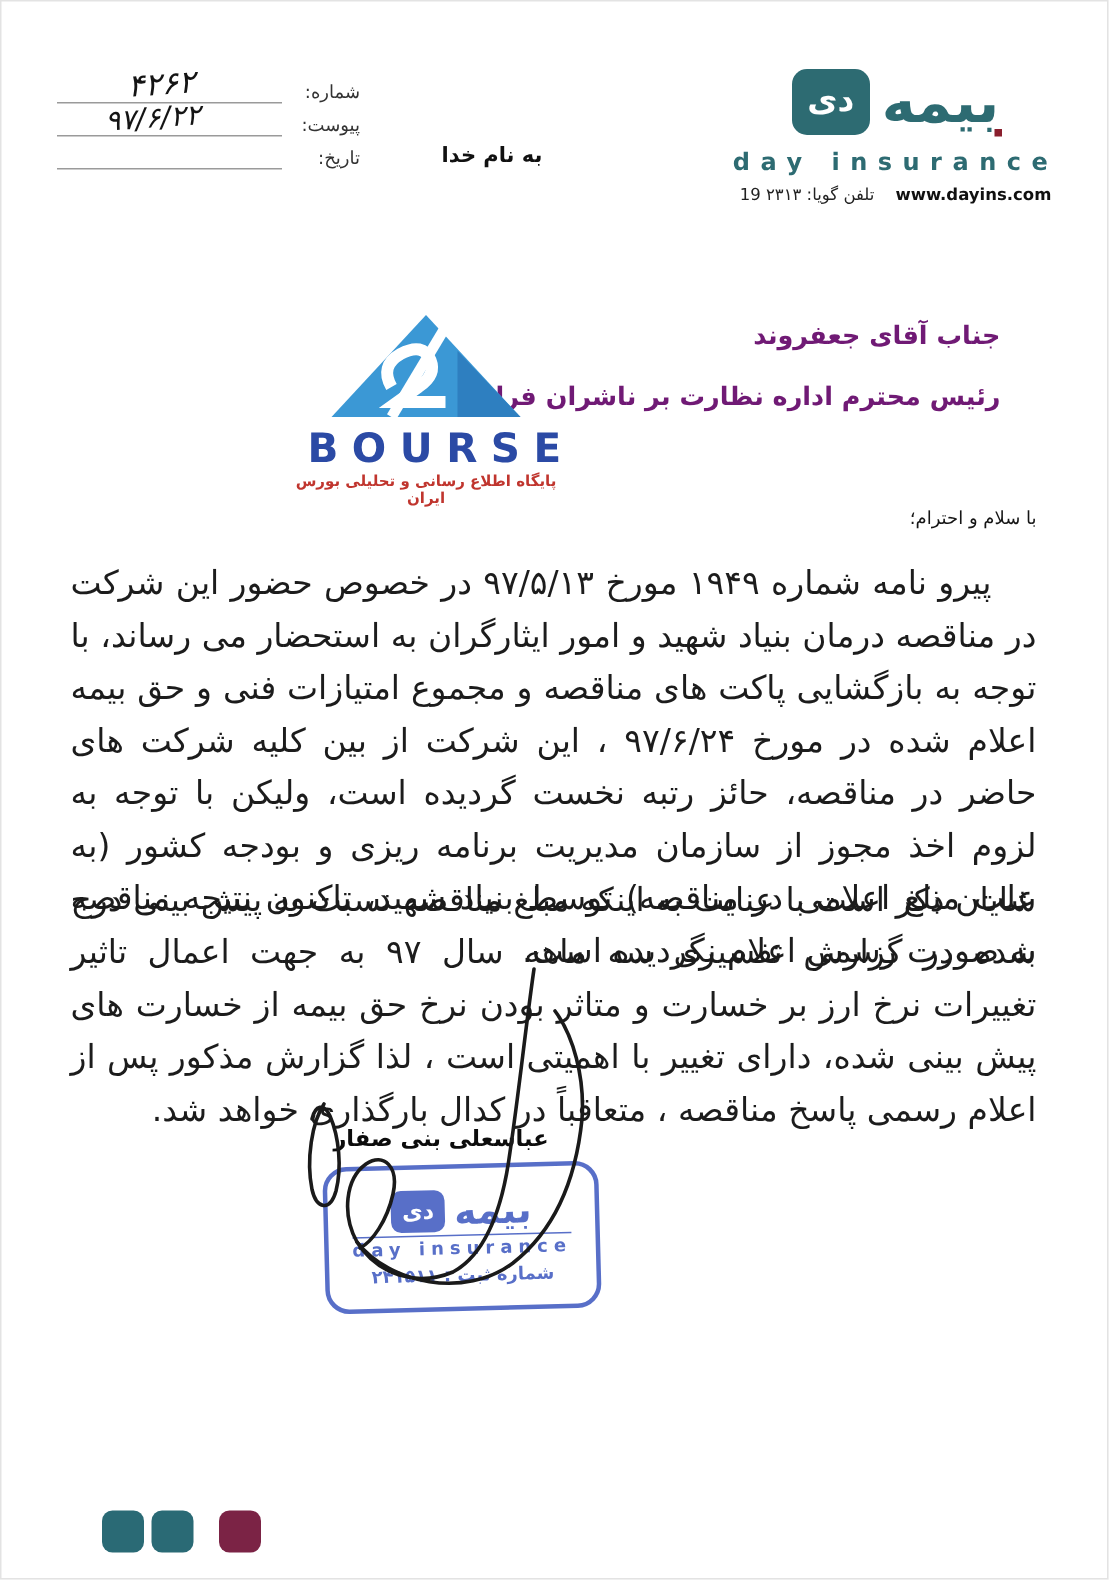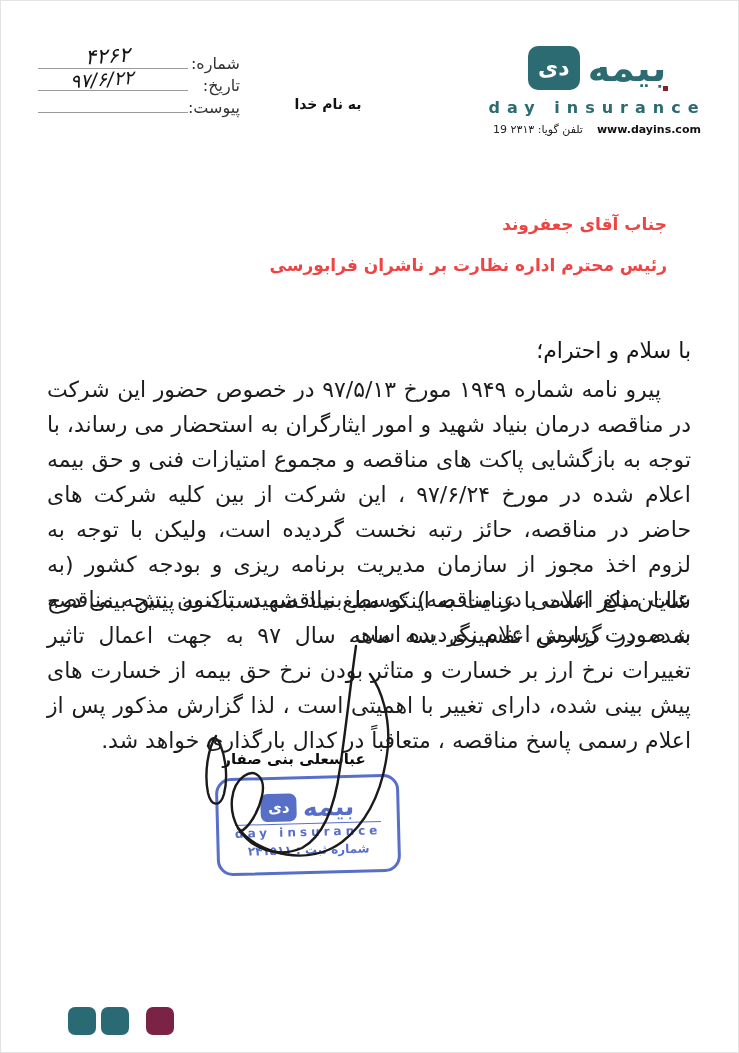--- a/index.html
+++ b/index.html
@@ -5,21 +5,21 @@
   html,body{margin:0;padding:0;background:#e9e9e9;}
   .page{
     position:relative;width:739px;height:1053px;margin:0 auto;
     background:#ffffff;overflow:hidden;
     box-shadow:inset 0 0 0 1px #e3e3e3;
     font-family:"DejaVu Sans", sans-serif;color:#1f1f1f;
   }
   
   .ref-block{position:absolute;top:52px;left:30px;width:210px;direction:rtl;font-size:12px;color:#2a2a2a;}
   .ref-row{position:relative;height:22px;}
-  .ref-label{position:absolute;right:0;top:2px;width:46px;font-size:16px;color:#333;text-align:right;}
+  .ref-label{position:absolute;right:0;top:2px;width:46px;font-size:12px;color:#333;text-align:right;}
   .ref-line{position:absolute;left:8px;right:52px;top:16px;border-bottom:1px solid #9a9a9a;}
   .handwriting{
     position:absolute;direction:ltr;font-style:italic;letter-spacing:5px;
     color:#141414;transform:rotate(-4deg);font-size:21px;white-space:nowrap;
   }
   .hw-number{top:-8px;left:55px;}
   .hw-date{top:16px;left:40px;font-size:19px;letter-spacing:2px;}
   
   .besmellah{position:absolute;top:96px;left:258px;width:140px;text-align:center;
     direction:rtl;font-weight:bold;font-size:14px;color:#111;}
@@ -28,29 +28,29 @@
   .brand-row{display:flex;align-items:center;justify-content:center;gap:8px;direction:ltr;}
   .brand-mark{width:52px;height:44px;border-radius:10px;display:flex;align-items:center;justify-content:center;}
   .brand-mark span{color:#fff;font-weight:bold;font-size:22px;line-height:1;}
   .brand-fa{font-weight:bold;font-size:38px;letter-spacing:-1px;line-height:1;position:relative;}
   .brand-dot{position:absolute;width:5px;height:5px;right:-2px;bottom:-4px;}
   .brand-en{margin-top:8px;font-size:16px;letter-spacing:7px;font-weight:bold;text-transform:lowercase;}
   .lh-address{margin-top:22px;font-size:11px;direction:rtl;color:#222;}
   .lh-phone-row{margin-top:6px;font-size:11px;direction:rtl;color:#222;display:flex;justify-content:center;gap:14px;}
   .lh-web{direction:ltr;font-weight:bold;color:#111;}
   
-  .recipient{position:absolute;top:214px;right:72px;direction:rtl;text-align:right;color:#ef4444;}
+  .recipient{position:absolute;top:214px;right:72px;direction:rtl;text-align:right;color:#701a75;}
   .recipient .r1{font-weight:bold;font-size:17px;}
   .recipient .r2{font-weight:bold;font-size:17px;margin-top:21px;}
   
   .bourse{position:absolute;top:208px;left:196px;width:176px;text-align:center;}
   .bourse-name{font-size:27px;font-weight:bold;letter-spacing:9px;line-height:1;margin-top:2px;padding-left:9px;}
   .bourse-tagline{font-size:10px;direction:rtl;font-weight:bold;margin-top:3px;}
   
-  .salutation{position:absolute;top:338px;right:48px;direction:rtl;font-size:22px;color:#151515;margin-left:36px;}
+  .salutation{position:absolute;top:338px;right:48px;direction:rtl;font-size:12px;color:#151515;margin-left:36px;}
   .para{position:absolute;right:48px;width:644px;direction:rtl;text-align:justify;
     font-size:22px;line-height:35px;color:#1c1c1c;}
   .para1{top:372px;text-indent:30px;}
   .para2{top:583px;}
   
   .sig-name{position:absolute;top:750px;left:214px;width:160px;direction:rtl;text-align:center;
     font-weight:bold;font-size:15px;color:#0c0c0c;}
   .stamp{position:absolute;top:776px;left:216px;width:178px;height:92px;border:3px solid;
     border-radius:16px;transform:rotate(-1.5deg);display:flex;flex-direction:column;
     align-items:center;justify-content:center;gap:2px;opacity:.92;}
@@ -69,25 +69,25 @@
 <body>
 
 <div class="page">
 
   <div class="ref-block">
     <div class="ref-row">
       <span class="ref-label">شماره:</span>
       <span class="ref-line"></span>
     </div>
     <div class="ref-row">
-      <span class="ref-label">تاریخ:</span>
+      <span class="ref-label">پیوست:</span>
       <span class="ref-line"></span>
     </div>
     <div class="ref-row">
-      <span class="ref-label">پیوست:</span>
+      <span class="ref-label">تاریخ:</span>
       <span class="ref-line"></span>
     </div>
     <span class="handwriting hw-number">۴۲۶۲</span>
     <span class="handwriting hw-date">۹۷/۶/۲۲</span>
   </div>
 
   <div class="besmellah">به نام خدا</div>
 
   <div class="letterhead">
     <div class="brand-row">
@@ -104,20 +104,30 @@
       <span class="lh-web">www.dayins.com</span>
       <span>تلفن گویا: ۲۳۱۳ 19</span>
     </div>
   </div>
 
   <div class="recipient">
     <div class="r1">جناب آقای جعفروند</div>
     <div class="r2">رئیس محترم اداره نظارت بر ناشران فرابورسی</div>
   </div>
 
+  <div class="bourse">
+    <svg width="150" height="72" viewBox="0 0 150 72">
+      <polygon points="75,2 12,70 138,70" fill="#3b98d5"></polygon>
+      <polygon points="96,26 138,70 96,70" fill="#2e7fc0"></polygon>
+      <path d="M52 50 q-8 -14 6 -22 q15 -8 20 4 q4 10 -8 18 l-14 10 l32 0" fill="none" stroke="#ffffff" stroke-width="8"></path>
+      <line x1="88" y1="10" x2="52" y2="70" stroke="#ffffff" stroke-width="7"></line>
+    </svg>
+    <div class="bourse-name" style="color: rgb(43, 74, 165);">BOURSE</div>
+    <div class="bourse-tagline" style="color: rgb(192, 53, 46);">پایگاه اطلاع رسانی و تحلیلی بورس ایران</div>
+  </div>
 
   <div class="salutation">با سلام و احترام؛</div>
 
   <div class="para para1">پیرو نامه شماره ۱۹۴۹ مورخ ۹۷/۵/۱۳ در خصوص حضور این شرکت در مناقصه درمان بنیاد شهید و امور ایثارگران به استحضار می رساند، با توجه به بازگشایی پاکت های مناقصه و مجموع امتیازات فنی و حق بیمه اعلام شده در مورخ ۹۷/۶/۲۴ ، این شرکت از بین کلیه شرکت های حاضر در مناقصه، حائز رتبه نخست گردیده است، ولیکن با توجه به لزوم اخذ مجوز از سازمان مدیریت برنامه ریزی و بودجه کشور (به علت مبلغ اعلامی در مناقصه) توسط بنیاد شهید، تاکنون نتیجه مناقصه به صورت رسمی اعلام نگردیده است.</div>
   <div class="para para2">شایان ذکر است با عنایت به اینکه مبلغ مناقصه نسبت به پیش بینی درج شده در گزارش تفسیری سه ماهه سال ۹۷ به جهت اعمال تاثیر تغییرات نرخ ارز بر خسارت و متاثر بودن نرخ حق بیمه از خسارت های پیش بینی شده، دارای تغییر با اهمیتی است ، لذا گزارش مذکور پس از اعلام رسمی پاسخ مناقصه ، متعاقباً در کدال بارگذاری خواهد شد.</div>
 
   <div class="sig-name">عباسعلی بنی صفار</div>
 
   <div class="stamp" style="border-color: rgb(74, 99, 196);">
     <div class="stamp-brand-row">

